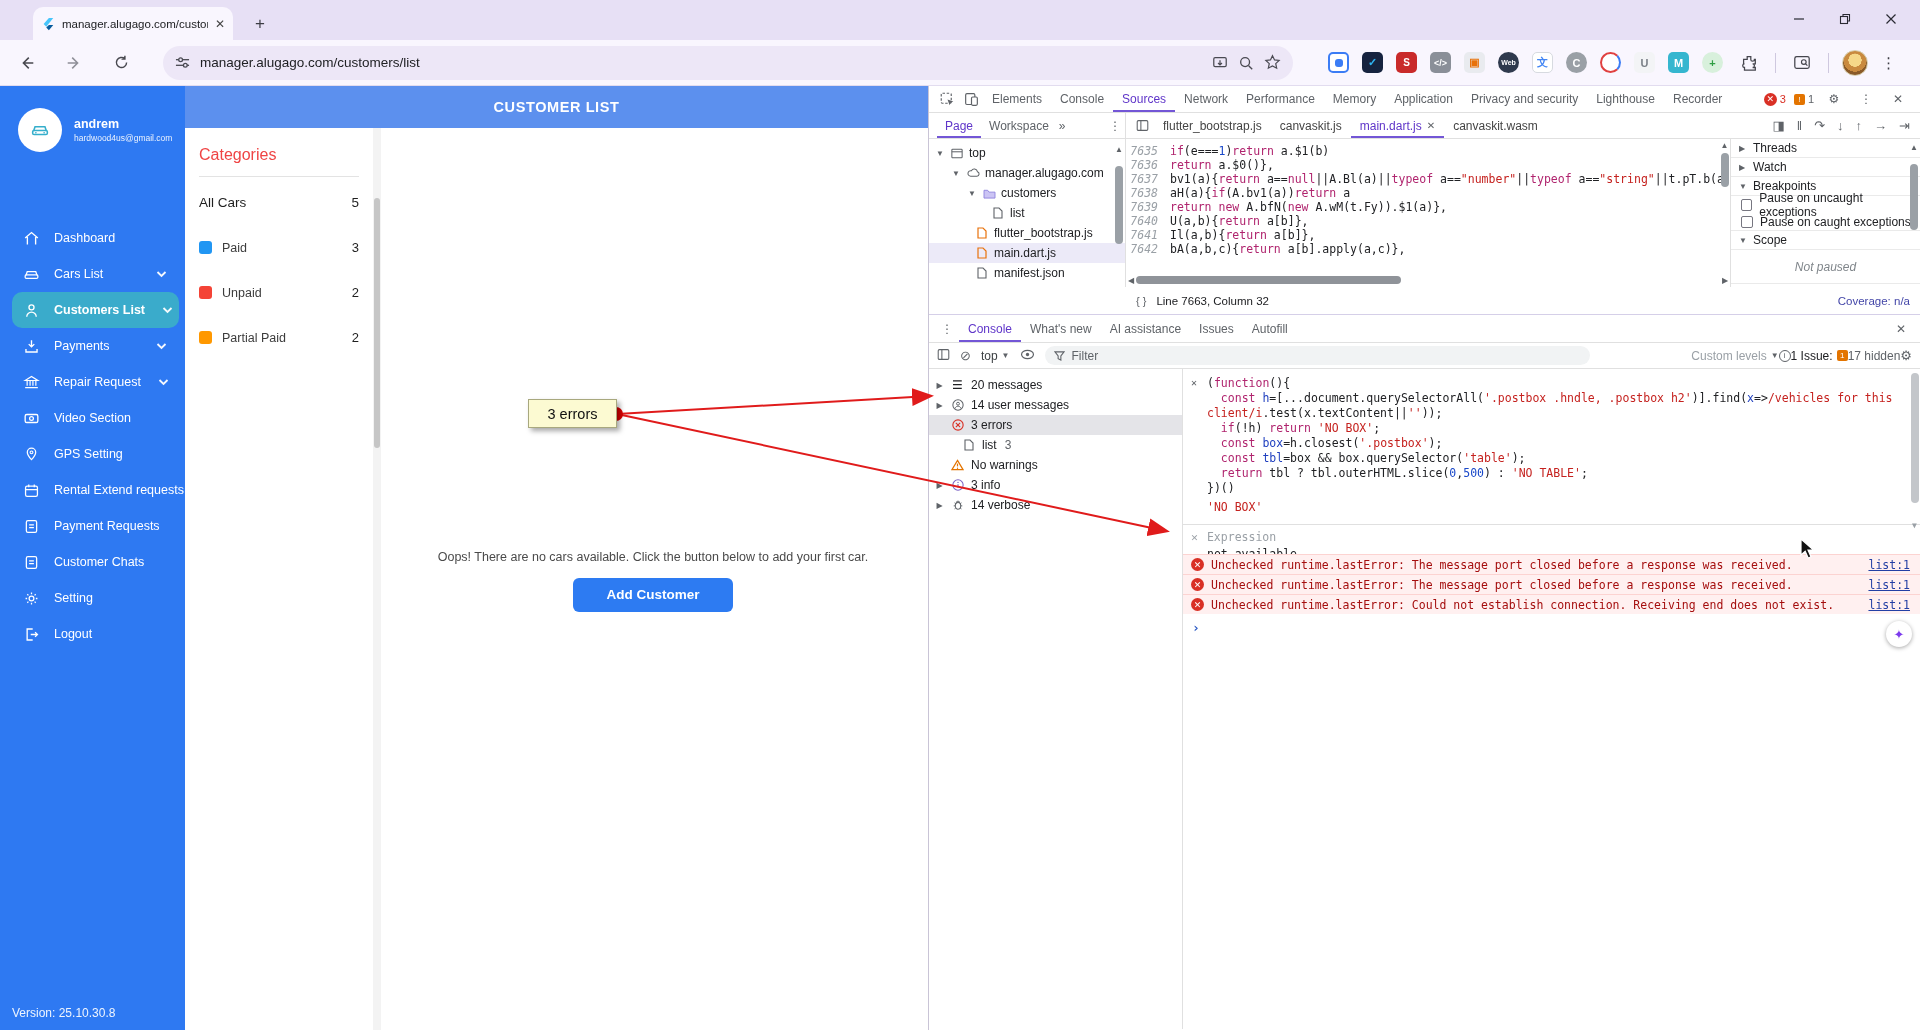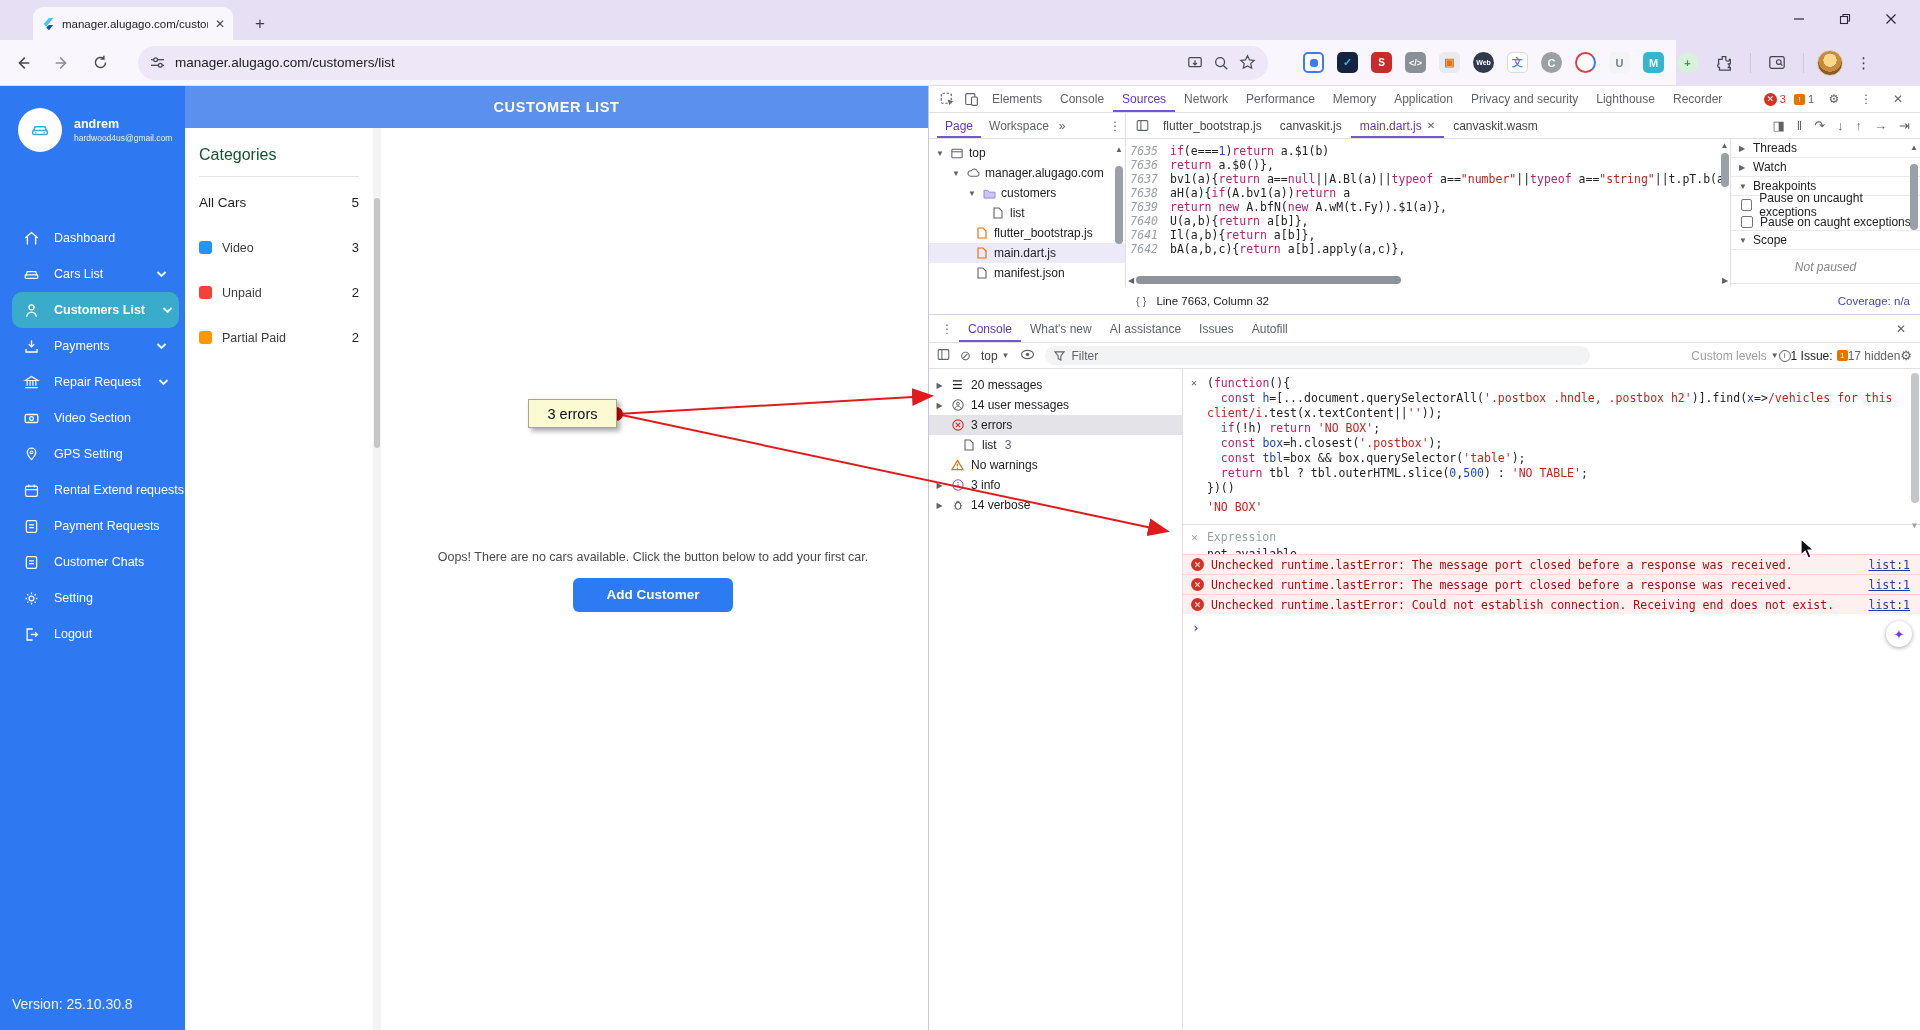--- a/index.html
+++ b/index.html
@@ -10,21 +10,21 @@
   
   .tabstrip { position:absolute; left:0; top:0; width:1920px; height:40px; background:#E7E0F5; }
   .tab { position:absolute; left:33px; top:7px; width:200px; height:33px; background:#F9F6FE;
     border-radius:10px 10px 0 0; display:flex; align-items:center; padding:0 8px; gap:7px; }
   .tab-title { font-size:11.5px; color:#202124; white-space:nowrap; overflow:hidden; flex:1; }
   .tab-close { color:#444; font-size:12px; cursor:default; }
   .newtab-btn { position:absolute; left:248px; top:12px; width:24px; height:24px; border-radius:50%;
     display:flex; align-items:center; justify-content:center; font-size:17px; color:#3C3C43; }
   .wincontrols { position:absolute; right:6px; top:0; height:38px; display:flex; }
   .winbtn { width:46px; height:38px; display:flex; align-items:center; justify-content:center; color:#2A2A33; font-size:13px; }
-  .toolbar { position:absolute; left:0; top:40px; width:1676px; height:46px; background:#F9F6FE;
+  .toolbar { position:absolute; left:0; top:40px; width:1920px; height:46px; background:#F9F6FE;
     display:flex; align-items:center; padding:0 14px; gap:21px; border-bottom:1px solid #E2DCEF; }
   .navic { width:26px; height:26px; display:flex; align-items:center; justify-content:center; color:#48484F; }
   .omnibox { height:34px; flex:0 0 1130px; background:#EDE7F7; border-radius:17px; display:flex;
     align-items:center; padding:0 12px; gap:10px; margin-left:8px; }
   .omnibox .url { flex:1; font-size:13.5px; color:#202124; }
   .omni-ic { color:#4A4A52; display:flex; align-items:center; }
   .ext-row { display:flex; align-items:center; gap:13px; margin-left:14px; }
   .extic { width:21px; height:21px; border-radius:5px; display:flex; align-items:center; justify-content:center;
     font-size:11px; font-weight:bold; color:#fff; }
   .tb-sep { width:1px; height:20px; background:#CFC8DF; }
@@ -37,29 +37,29 @@
   .user { display:flex; align-items:center; gap:12px; padding:22px 10px 10px 18px; }
   .user-avatar { width:44px; height:44px; border-radius:50%; background:#fff; display:flex; align-items:center; justify-content:center; color:#35AECB; }
   .user-name { font-size:12.5px; font-weight:bold; }
   .user-email { font-size:8.5px; opacity:.9; margin-top:2px; }
   .menu { margin-top:58px; display:flex; flex-direction:column; }
   .mi { height:36px; display:flex; align-items:center; gap:13px; padding:0 14px 0 22px; font-size:12.5px; }
   .mi .lab { flex:1; white-space:nowrap; }
   .mi.active { background:#3AABCB; margin:0 6px 0 12px; padding-left:10px; border-radius:10px; }
   .mi svg { flex:0 0 19px; }
   .chev { opacity:.95; }
-  .version { position:absolute; left:12px; bottom:18px; font-size:14px; color:rgba(255,255,255,.92); }
+  .version { position:absolute; left:12px; bottom:10px; font-size:12px; color:rgba(255,255,255,.92); }
 
   
   .main { position:relative; width:743px; flex:0 0 743px; background:#fff; }
   .page-header { height:42px; background:#5C90EE; color:#fff; display:flex; align-items:center; justify-content:center;
     font-weight:bold; font-size:14.5px; letter-spacing:.6px; }
   .main-body { position:relative; height:902px; }
   .categories { position:absolute; left:0; top:0; width:188px; padding:18px 14px 0 14px; }
-  .cat-title { font-size:16px; color:#14532d; padding-bottom:12px; border-bottom:1px solid #E3E3E3; }
+  .cat-title { font-size:16px; color:#ef4444; padding-bottom:12px; border-bottom:1px solid #E3E3E3; }
   .allcars { display:flex; justify-content:space-between; font-size:13.5px; color:#1F1F1F; margin-top:18px; }
   .cat-item { display:flex; align-items:center; margin-top:30px; font-size:12.5px; color:#3C3C3C; }
   .cat-sw { width:13px; height:13px; border-radius:3px; margin-right:10px; }
   .cat-item .cnt { margin-left:auto; font-size:13px; color:#1F1F1F; }
   .v-scroll { position:absolute; left:188px; top:0; bottom:0; width:8px; background:#F3F3F3; }
   .v-thumb { position:absolute; left:1px; width:6px; border-radius:3px; background:#C6C6C6; }
   .empty { position:absolute; left:218px; top:422px; width:500px; text-align:center; }
   .empty-msg { font-size:12.5px; color:#4A4A4A; }
   .add-btn { margin-top:14px; display:inline-block; width:160px; height:34px; line-height:34px; background:#2D7BF2;
     color:#fff; font-weight:bold; font-size:13.5px; border-radius:6px; text-align:center; }
@@ -402,21 +402,21 @@
       <div class="page-header">CUSTOMER LIST</div>
       <div class="main-body">
         <div class="categories">
           <div class="cat-title">Categories</div>
           <div class="allcars">
             <span>All Cars</span>
             <span>5</span>
           </div>
           <div class="cat-item">
             <span class="cat-sw" style="background:#2196F3"></span>
-            <span>Video</span>
+            <span>Paid</span>
             <span class="cnt">3</span>
           </div>
           <div class="cat-item">
             <span class="cat-sw" style="background:#F44336"></span>
             <span>Unpaid</span>
             <span class="cnt">2</span>
           </div>
           <div class="cat-item">
             <span class="cat-sw" style="background:#FF9800"></span>
             <span>Partial Paid</span>

